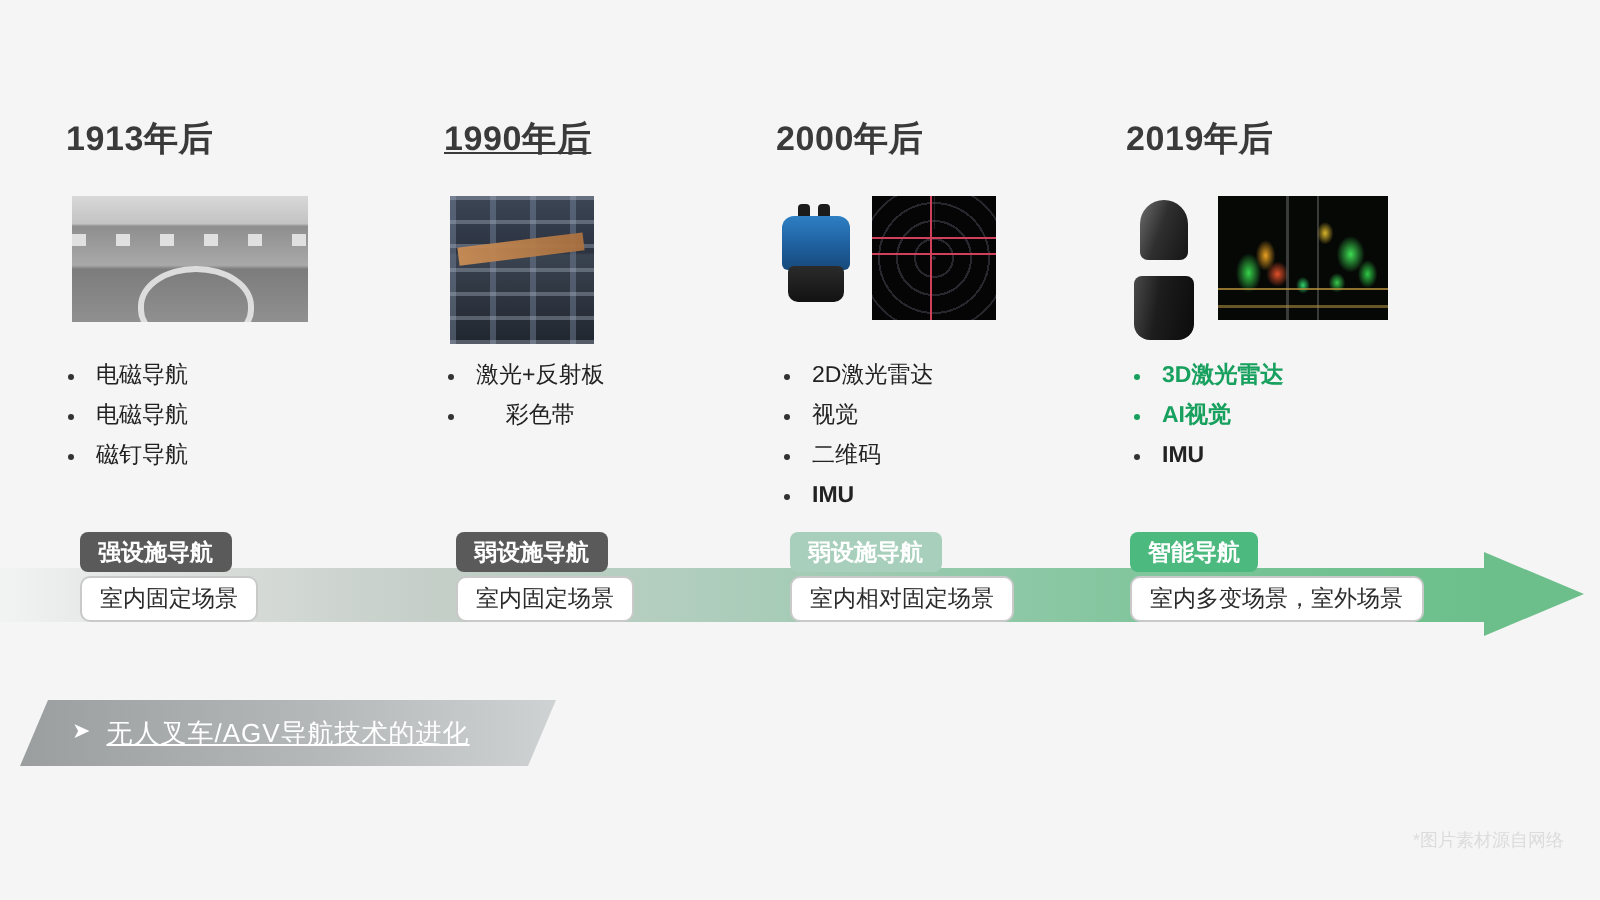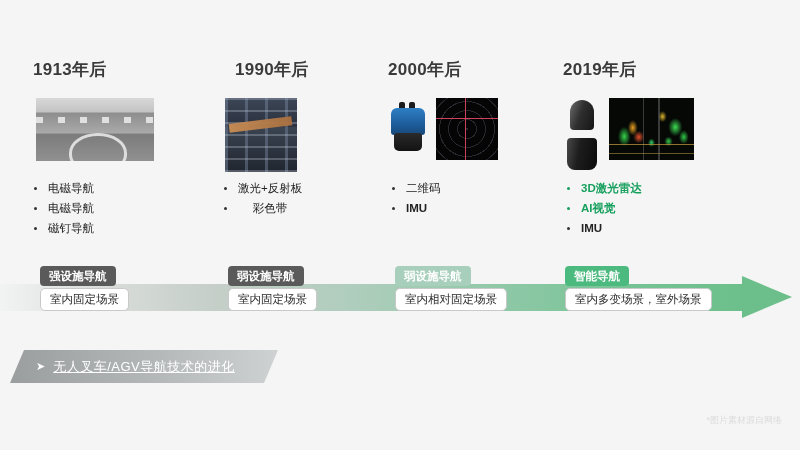--- a/index.html
+++ b/index.html
@@ -76,21 +76,21 @@
     font-weight: bold;
   }
 
   
   #era-0 { left: 30px; }
   #era-0 .era-title { left: 3px; text-align: center; }
   #era-0 .thumbs { left: 6px; }
   #era-0 .bullets { left: 0px; }
 
   #era-1 { left: 220px; }
-  #era-1 .era-title { left: 15px; }
+  #era-1 .era-title { left: 2px; text-decoration: underline; }
   #era-1 .thumbs { left: 5px; }
   #era-1 .bullets { left: 0px; text-align: center; }
 
   #era-2 { left: 388px; }
   #era-2 .era-title { left: 0px; }
   #era-2 .thumbs { left: 0px; }
   #era-2 .bullets { left: 0px; }
 
   #era-3 { left: 563px; }
   #era-3 .era-title { left: 0px; }
@@ -413,20 +413,22 @@
     <div class="thumbs">
       <div class="pic pic-lidar2d">
         <div class="nub1"></div>
         <div class="nub2"></div>
         <div class="body"></div>
         <div class="base"></div>
       </div>
       <div class="pic pic-scan"></div>
     </div>
     <ul class="bullets">
+      <li>2D激光雷达</li>
+      <li>视觉</li>
       <li>二维码</li>
       <li class="bold">IMU</li>
     </ul>
   </div>
 
   <div class="era" id="era-3">
     <div class="era-title">2019年后</div>
     <div class="thumbs">
       <div class="pic pic-lidar3d">
         <div class="dome"></div>

